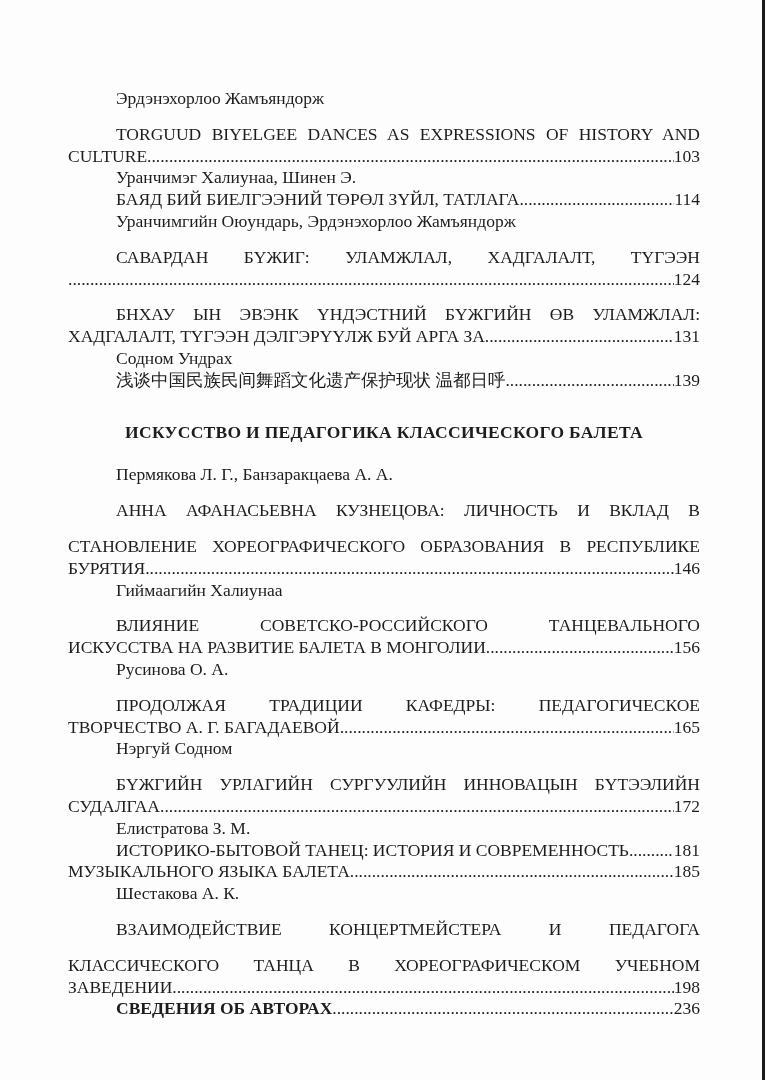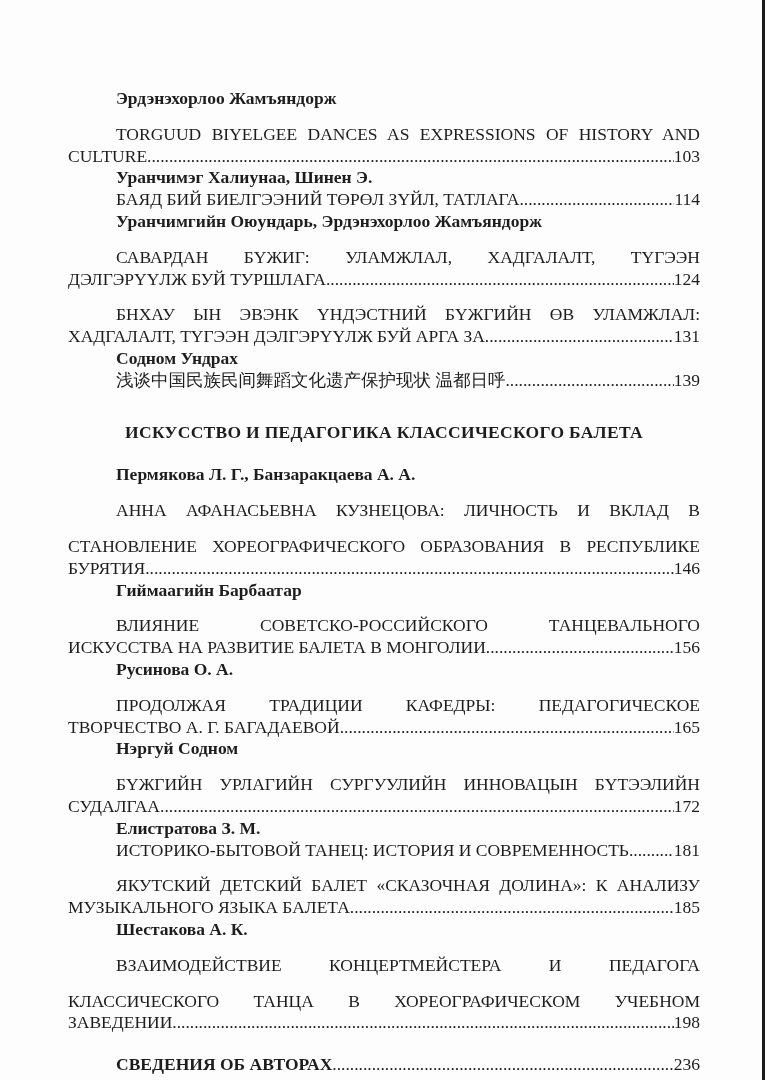--- a/index.html
+++ b/index.html
@@ -21,37 +21,37 @@
     inset: 0;
     padding-top: 88px;
   }
   .content {
     width: 632px;
     margin-left: 68px;
     font-size: 17.5px;
     line-height: 21.8px;
   }
   .author {
-    font-weight: bold;
+    font-weight: normal;
     padding-left: 48px;
     white-space: nowrap;
   }
   .t-line {
     text-align: justify;
     text-align-last: justify;
     margin-top: 14px;
   }
   .t-first { padding-left: 48px; }
   .t-end {
     display: flex;
     align-items: baseline;
     text-align: right;
   }
   .t-end .tx { white-space: nowrap; }
-  .t-end .tx.bold { font-weight: bold; margin-top: 20px; }
+  .t-end .tx.bold { font-weight: bold; }
   .leader {
     flex: 1 1 auto;
     overflow: hidden;
     white-space: nowrap;
     min-width: 8px;
   }
   .pg { white-space: nowrap; }
   .heading {
     width: 632px;
     margin: 30px 0 21px 68px;
@@ -98,21 +98,20 @@
         <div class="t-end t-first">
           <span class="tx">БАЯД БИЙ БИЕЛГЭЭНИЙ ТӨРӨЛ ЗҮЙЛ, ТАТЛАГА</span>
           <span class="leader"><span class="leader-dots">........................................................................................................................................................</span></span>
           <span class="pg">114</span>
         </div>
       </div>
       <div class="toc-entry">
         <div class="author">Уранчимгийн Оюундарь, Эрдэнэхорлоо Жамъяндорж</div>
         <div class="t-line t-first">САВАРДАН БҮЖИГ: УЛАМЖЛАЛ, ХАДГАЛАЛТ, ТҮГЭЭН</div>
         <div class="t-end">
-          <span class="tx">ДЭЛГЭРҮҮЛЖ БУЙ ТУРШЛАГА</span>
           <span class="leader"><span class="leader-dots">........................................................................................................................................................</span></span>
           <span class="pg">124</span>
         </div>
       </div>
       <div class="toc-entry">
         <div class="t-line t-first">БНХАУ ЫН ЭВЭНК ҮНДЭСТНИЙ БҮЖГИЙН ӨВ УЛАМЖЛАЛ:</div>
         <div class="t-end">
           <span class="tx">ХАДГАЛАЛТ, ТҮГЭЭН ДЭЛГЭРҮҮЛЖ БУЙ АРГА ЗА</span>
           <span class="leader"><span class="leader-dots">........................................................................................................................................................</span></span>
           <span class="pg">131</span>
@@ -133,21 +132,21 @@
         <div class="author">Пермякова Л. Г., Банзаракцаева А. А.</div>
         <div class="t-line t-first">АННА АФАНАСЬЕВНА КУЗНЕЦОВА: ЛИЧНОСТЬ И ВКЛАД В</div>
         <div class="t-line">СТАНОВЛЕНИЕ ХОРЕОГРАФИЧЕСКОГО ОБРАЗОВАНИЯ В РЕСПУБЛИКЕ</div>
         <div class="t-end">
           <span class="tx">БУРЯТИЯ</span>
           <span class="leader"><span class="leader-dots">........................................................................................................................................................</span></span>
           <span class="pg">146</span>
         </div>
       </div>
       <div class="toc-entry">
-        <div class="author">Гиймаагийн Барбаатар</div>
+        <div class="author">Гиймаагийн Халиунаа</div>
         <div class="t-line t-first">ВЛИЯНИЕ СОВЕТСКО-РОССИЙСКОГО ТАНЦЕВАЛЬНОГО</div>
         <div class="t-end">
           <span class="tx">ИСКУССТВА НА РАЗВИТИЕ БАЛЕТА В МОНГОЛИИ</span>
           <span class="leader"><span class="leader-dots">........................................................................................................................................................</span></span>
           <span class="pg">156</span>
         </div>
       </div>
       <div class="toc-entry">
         <div class="author">Русинова О. А.</div>
         <div class="t-line t-first">ПРОДОЛЖАЯ ТРАДИЦИИ КАФЕДРЫ: ПЕДАГОГИЧЕСКОЕ</div>
@@ -168,21 +167,20 @@
       </div>
       <div class="toc-entry">
         <div class="author">Елистратова З. М.</div>
         <div class="t-end t-first">
           <span class="tx">ИСТОРИКО-БЫТОВОЙ ТАНЕЦ:  ИСТОРИЯ И СОВРЕМЕННОСТЬ</span>
           <span class="leader"><span class="leader-dots">........................................................................................................................................................</span></span>
           <span class="pg">181</span>
         </div>
       </div>
       <div class="toc-entry">
-        <div class="t-line t-first">ЯКУТСКИЙ ДЕТСКИЙ БАЛЕТ «СКАЗОЧНАЯ ДОЛИНА»: К АНАЛИЗУ</div>
         <div class="t-end">
           <span class="tx">МУЗЫКАЛЬНОГО ЯЗЫКА БАЛЕТА</span>
           <span class="leader"><span class="leader-dots">........................................................................................................................................................</span></span>
           <span class="pg">185</span>
         </div>
       </div>
       <div class="toc-entry">
         <div class="author">Шестакова А. К.</div>
         <div class="t-line t-first">ВЗАИМОДЕЙСТВИЕ КОНЦЕРТМЕЙСТЕРА И ПЕДАГОГА</div>
         <div class="t-line">КЛАССИЧЕСКОГО ТАНЦА В ХОРЕОГРАФИЧЕСКОМ УЧЕБНОМ</div>

